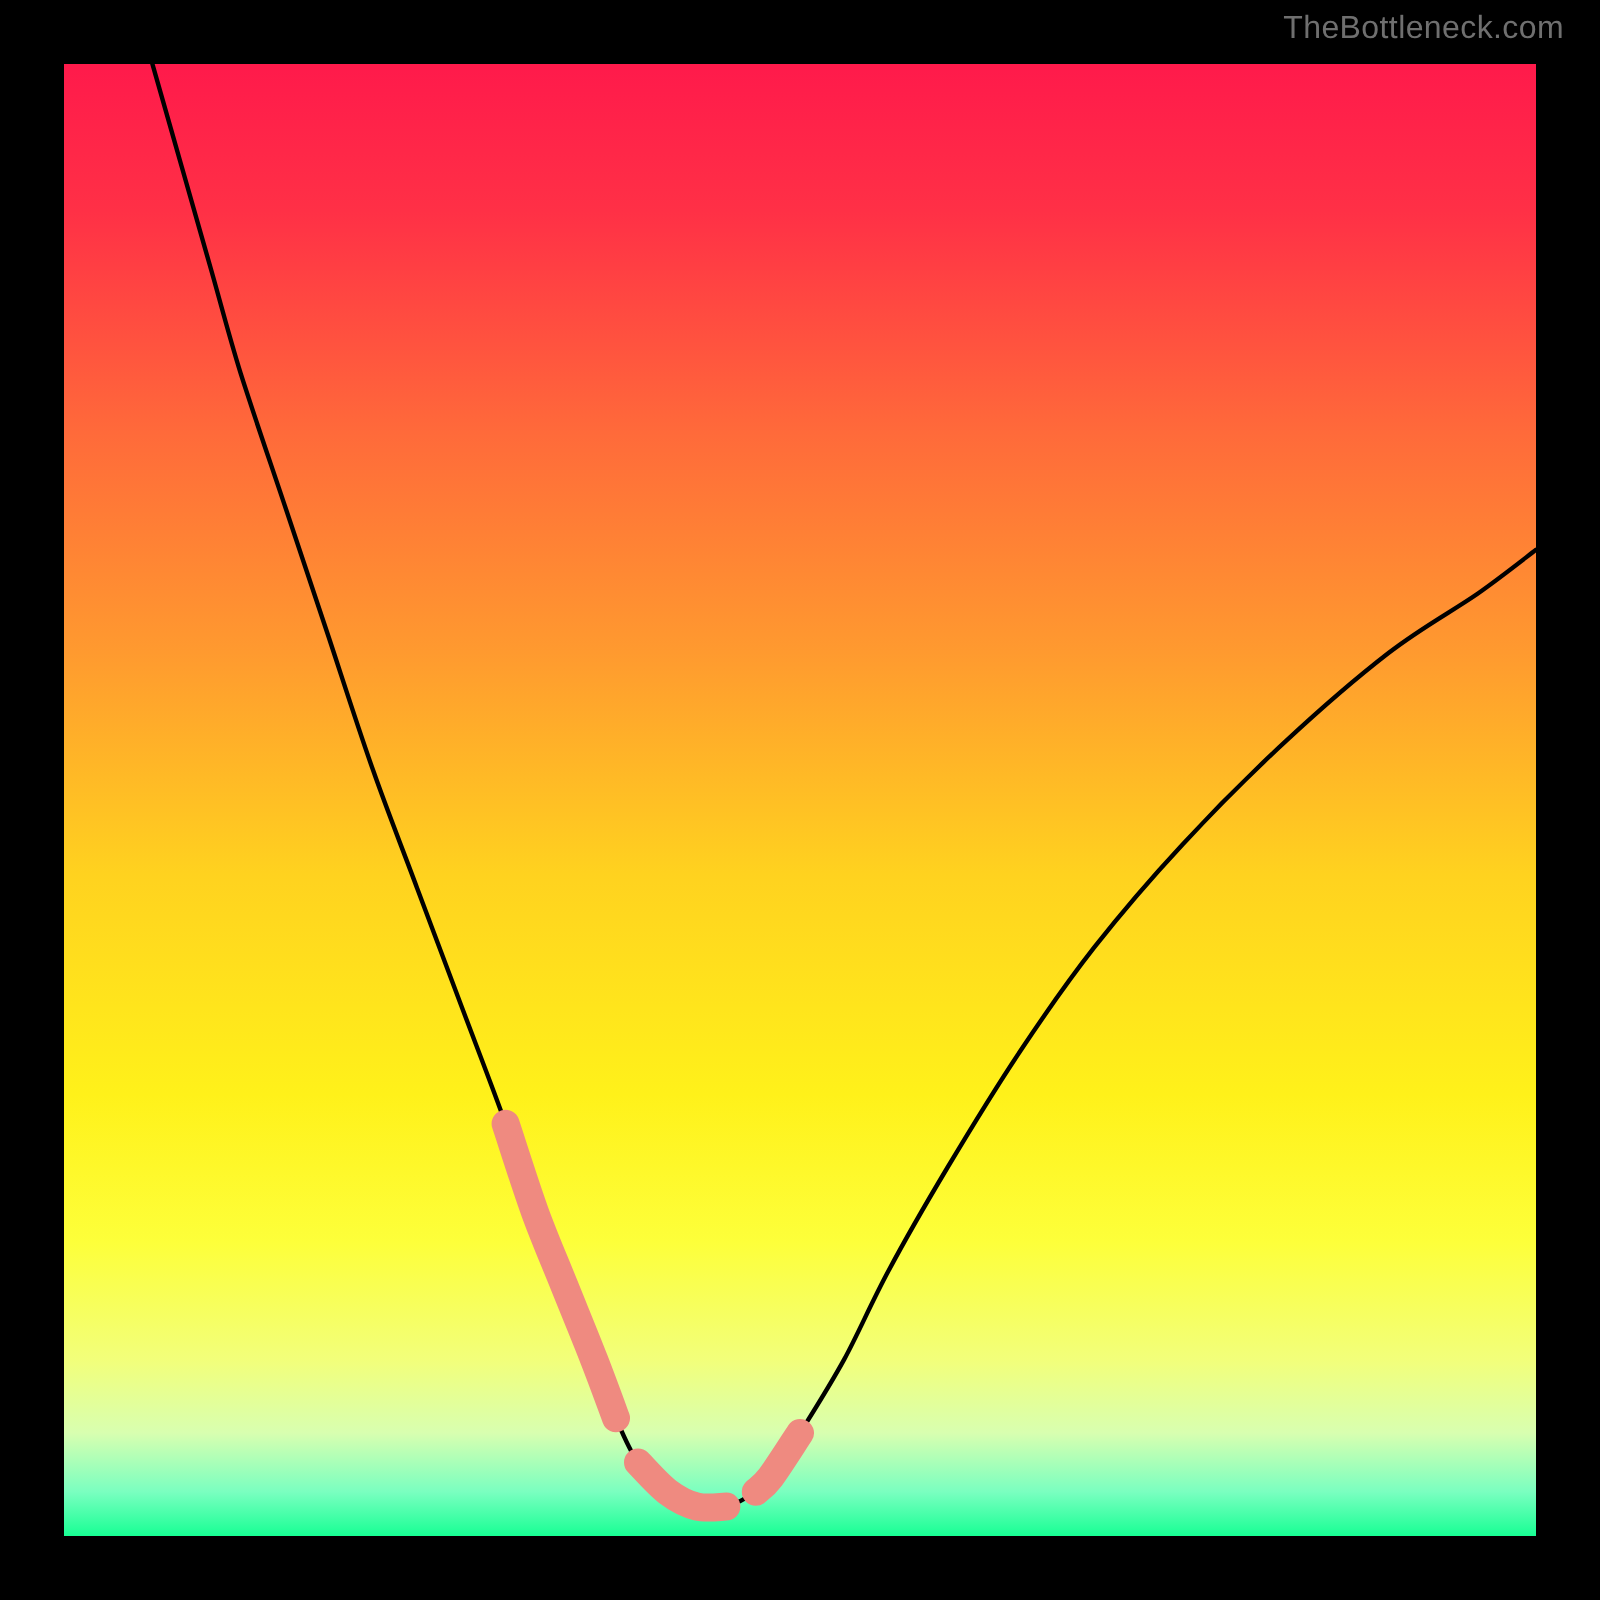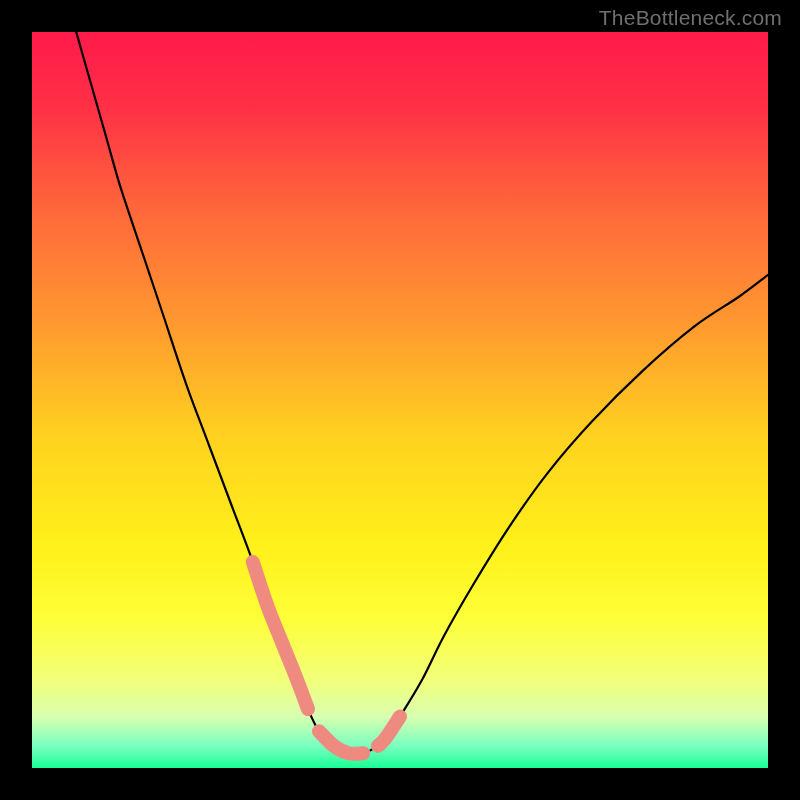--- a/index.html
+++ b/index.html
@@ -39,21 +39,21 @@
     left: 0;
     top: 0;
     width: 100%;
     height: 100%;
   }
   .watermark {
     position: absolute;
     top: 6px;
     right: 18px;
     color: #6f6f6f;
-    font-size: 21px;
+    font-size: 16px;
     font-weight: 500;
     letter-spacing: 0.2px;
     margin-left: 10px;
   }
 </style>
 </head>
 <body>
 
 <div class="frame">
 

